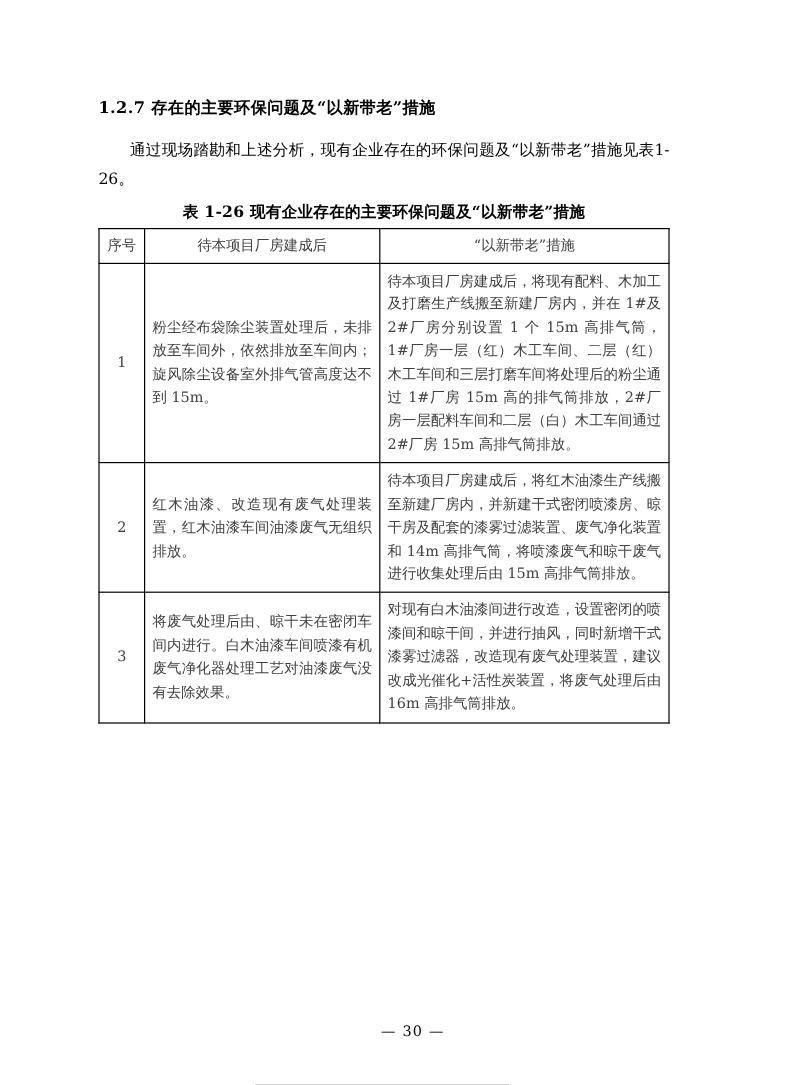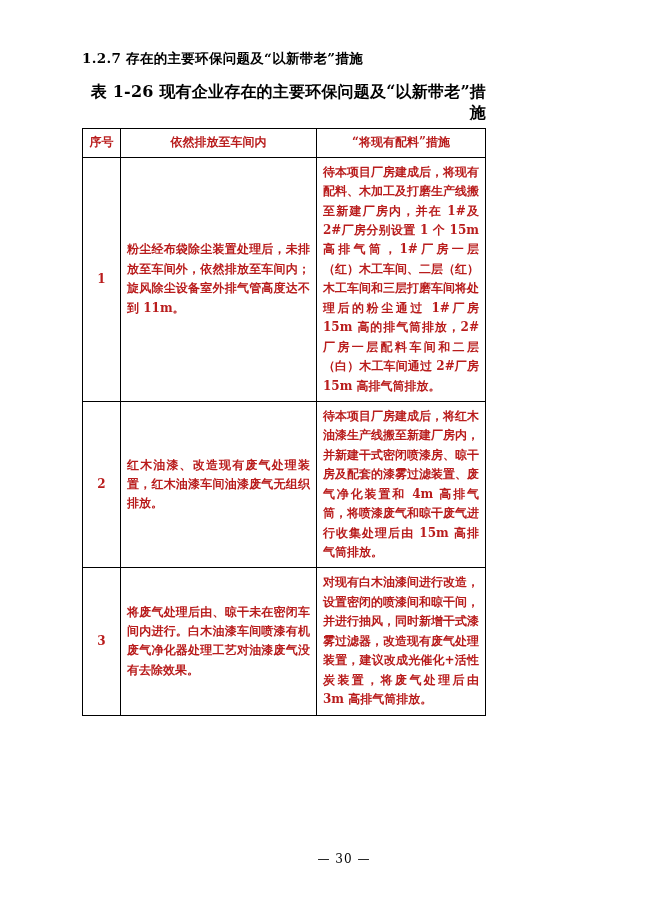--- a/index.html
+++ b/index.html
@@ -15,22 +15,22 @@
     width: 668px;
     height: 904px;
     background: #ffffff;
     margin: 0 auto;
     overflow: hidden;
     box-sizing: border-box;
   }
   .content {
     position: absolute;
     left: 82px;
-    top: 48px;
-    width: 404px;
+    top: 80px;
+    width: 476px;
   }
   .section-title {
     font-family: "DejaVu Serif", "Liberation Serif", serif;
     font-weight: bold;
     font-size: 13.5px;
     color: #000;
     letter-spacing: 0.3px;
     margin: 0 0 14px 0;
     line-height: 1.5;
   }
@@ -42,40 +42,40 @@
     margin: 0 0 4px 0;
     text-align: justify;
   }
   .para .indent {
     display: inline-block;
     width: 26px;
   }
   .table-caption {
     font-family: "DejaVu Serif", "Liberation Serif", serif;
     font-weight: bold;
-    font-size: 16px;
-    text-align: right;
+    font-size: 13px;
+    text-align: center;
     margin: 6px 0 4px 0;
     color: #000;
     letter-spacing: 0.2px;
   }
   table.main {
     border-collapse: collapse;
     width: 100%;
     table-layout: fixed;
     font-family: "DejaVu Serif", "Liberation Serif", serif;
   }
   table.main td, table.main th {
     border: 1px solid #000;
     vertical-align: middle;
     padding: 5px 6px;
     font-size: 12px;
     line-height: 1.62;
-    color: #b91c1c;
-    font-weight: bold;
+    color: #404040;
+    font-weight: normal;
   }
   table.main th {
     text-align: center;
     font-size: 12px;
     padding: 4px 4px;
   }
   .col-no { width: 38px; text-align: center; }
   .col-problem { width: 196px; }
   .col-measure { }
   td.cell-no { text-align: center; font-size: 12.5px; }
@@ -94,51 +94,52 @@
   }
 </style>
 </head>
 <body>
 
 <div class="page">
   <div class="content">
 
     <h2 class="section-title">1.2.7 存在的主要环保问题及“以新带老”措施</h2>
 
+    <p class="para"><span class="indent"></span><span>通过现场踏勘和上述分析，现有企业存在的环保问题及“以新带老”措施见表1-26。</span></p>
 
     <div class="table-caption">表 1-26 现有企业存在的主要环保问题及“以新带老”措施</div>
 
     <table class="main">
       <colgroup>
         <col class="col-no">
         <col class="col-problem">
         <col class="col-measure">
       </colgroup>
       <thead>
         <tr>
           <th>序号</th>
-          <th>依然排放至车间内</th>
-          <th>“将现有配料”措施</th>
+          <th>待本项目厂房建成后</th>
+          <th>“以新带老”措施</th>
         </tr>
       </thead>
       <tbody>
         <tr>
           <td class="cell-no">1</td>
-          <td class="cell-text">粉尘经布袋除尘装置处理后，未排放至车间外，依然排放至车间内；旋风除尘设备室外排气管高度达不到 11m。</td>
+          <td class="cell-text">粉尘经布袋除尘装置处理后，未排放至车间外，依然排放至车间内；旋风除尘设备室外排气管高度达不到 15m。</td>
           <td class="cell-text">待本项目厂房建成后，将现有配料、木加工及打磨生产线搬至新建厂房内，并在 1#及 2#厂房分别设置 1 个 15m 高排气筒，1#厂房一层（红）木工车间、二层（红）木工车间和三层打磨车间将处理后的粉尘通过 1#厂房 15m 高的排气筒排放，2#厂房一层配料车间和二层（白）木工车间通过 2#厂房 15m 高排气筒排放。</td>
         </tr>
         <tr>
           <td class="cell-no">2</td>
           <td class="cell-text">红木油漆、改造现有废气处理装置，红木油漆车间油漆废气无组织排放。</td>
-          <td class="cell-text">待本项目厂房建成后，将红木油漆生产线搬至新建厂房内，并新建干式密闭喷漆房、晾干房及配套的漆雾过滤装置、废气净化装置和 4m 高排气筒，将喷漆废气和晾干废气进行收集处理后由 15m 高排气筒排放。</td>
+          <td class="cell-text">待本项目厂房建成后，将红木油漆生产线搬至新建厂房内，并新建干式密闭喷漆房、晾干房及配套的漆雾过滤装置、废气净化装置和 14m 高排气筒，将喷漆废气和晾干废气进行收集处理后由 15m 高排气筒排放。</td>
         </tr>
         <tr>
           <td class="cell-no">3</td>
           <td class="cell-text">将废气处理后由、晾干未在密闭车间内进行。白木油漆车间喷漆有机废气净化器处理工艺对油漆废气没有去除效果。</td>
-          <td class="cell-text">对现有白木油漆间进行改造，设置密闭的喷漆间和晾干间，并进行抽风，同时新增干式漆雾过滤器，改造现有废气处理装置，建议改成光催化+活性炭装置，将废气处理后由 3m 高排气筒排放。</td>
+          <td class="cell-text">对现有白木油漆间进行改造，设置密闭的喷漆间和晾干间，并进行抽风，同时新增干式漆雾过滤器，改造现有废气处理装置，建议改成光催化+活性炭装置，将废气处理后由 16m 高排气筒排放。</td>
         </tr>
       </tbody>
     </table>
 
   </div>
 
   <div class="page-number">— 30 —</div>
 </div>
 
 </body></html>

